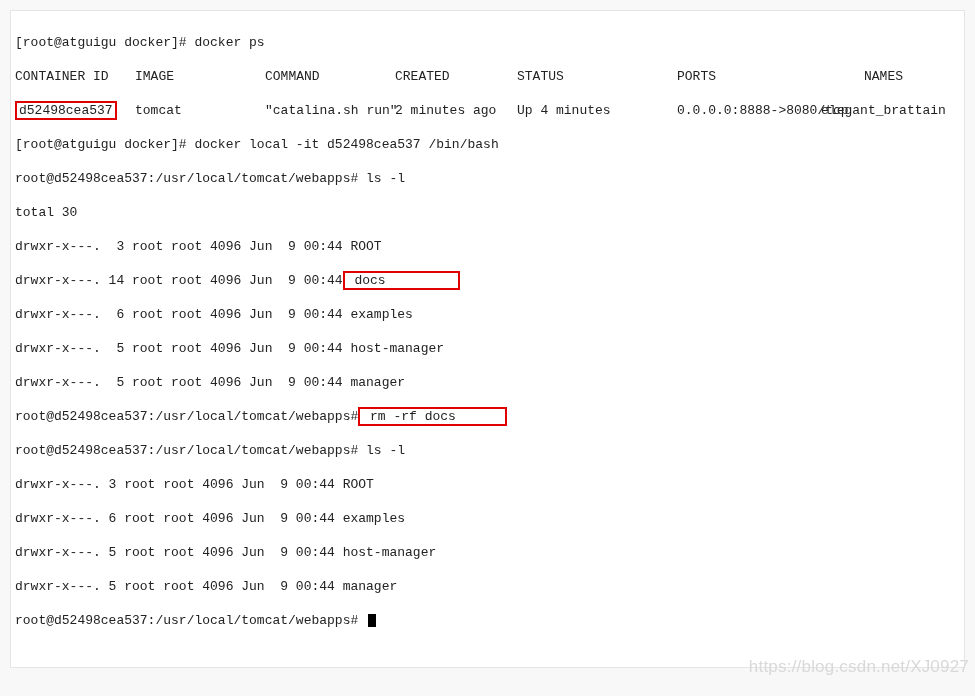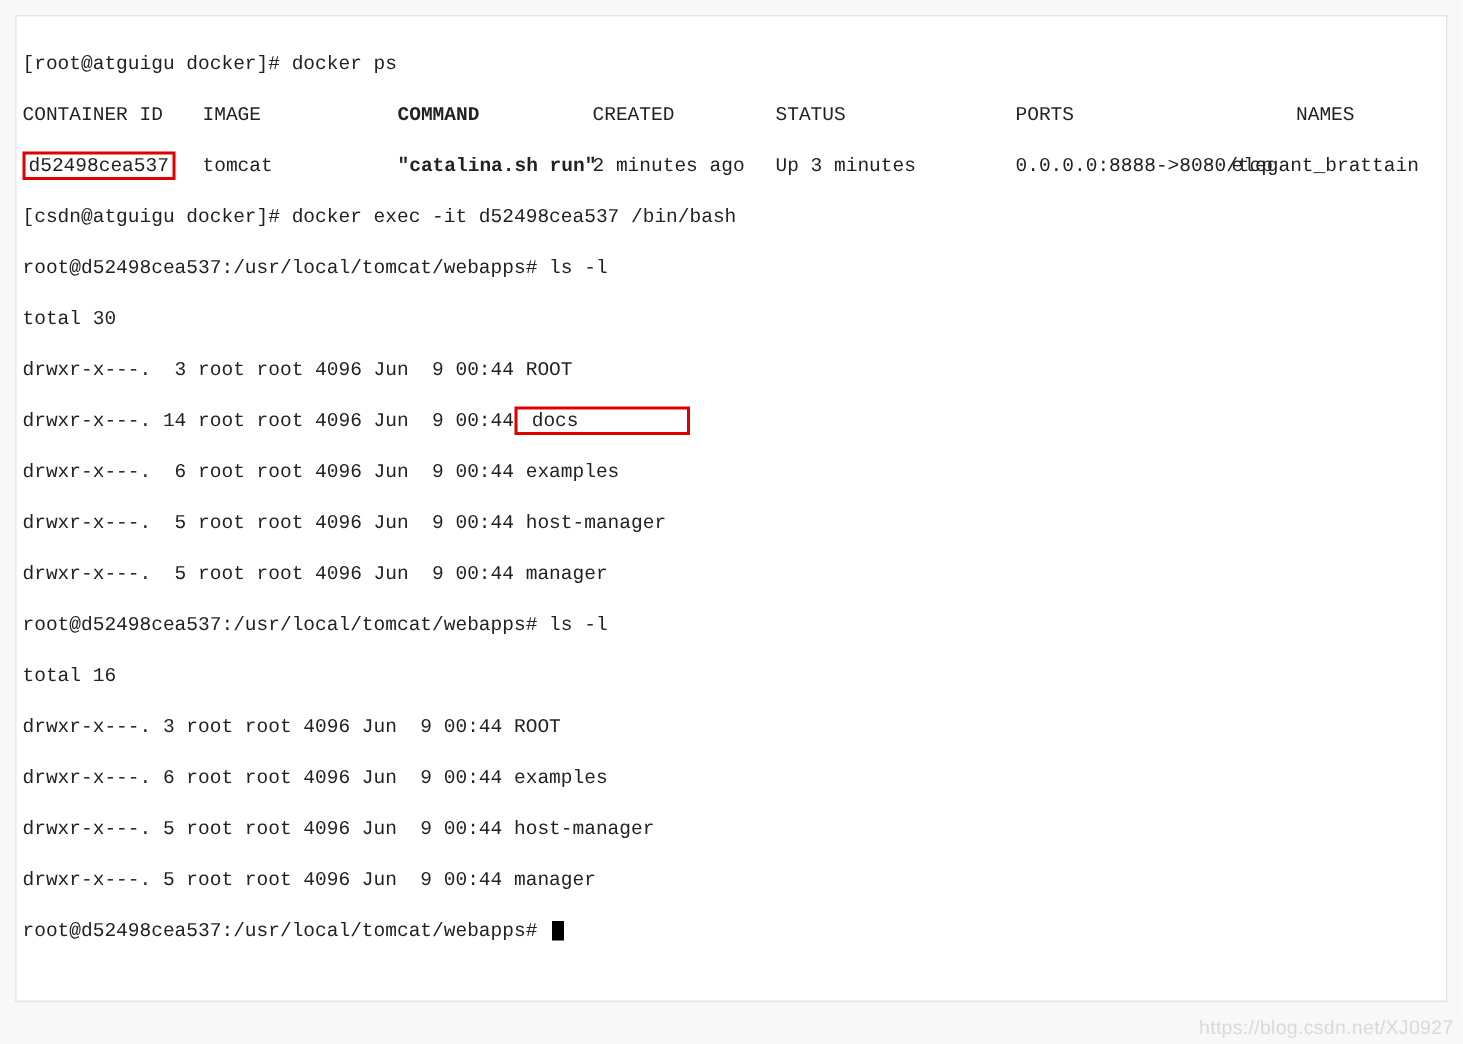--- a/index.html
+++ b/index.html
@@ -13,61 +13,61 @@
     font-size: 13px;
     line-height: 17px;
     color: #222;
     white-space: pre;
     overflow: hidden;
     min-height: 385px;
   }
   .hdr-row { display: flex; }
   .col-id    { width: 120px; }
   .col-img   { width: 130px; }
-  .col-cmd   { width: 130px; font-weight: bold; }
+  .col-cmd   { width: 130px; }
   .col-created { width: 122px; }
   .col-status  { width: 160px; font-family: Liberation Mono, monospace; }
   .col-ports   { width: 130px; }
   .col-names   { flex: 1; text-align: center; }
   .red-box { border: 2px solid #e00000; padding: 0 2px; margin-top: 20px; }
   .cursor {
     display: inline-block;
     width: 8px; height: 13px;
     background: #000;
     vertical-align: middle;
     margin-left: 2px;
   }
   .watermark {
     position: fixed;
     right: 6px;
-    bottom: 4px;
+    bottom: 19px;
     color: #d9d9d9;
-    font-size: 13px;
+    font-size: 17px;
     letter-spacing: 0.2px;
   }
 </style>
 </head>
 <body>
 
 <div class="shot">
 
   <div class="terminal">
 <div>[root@atguigu docker]# docker ps</div>
 <div class="hdr-row"><span class="col-id">CONTAINER ID</span><span class="col-img">IMAGE</span><span class="col-cmd">COMMAND</span><span class="col-created">CREATED</span><span class="col-status">STATUS</span><span class="col-ports">PORTS</span><span class="col-names">NAMES</span></div>
-<div class="hdr-row"><span class="col-id"><span class="red-box">d52498cea537</span></span><span class="col-img">tomcat</span><span class="col-cmd">"catalina.sh run"</span><span class="col-created">2 minutes ago</span><span class="col-status">Up 3 minutes</span><span class="col-ports">0.0.0.0:8888-&gt;8080/tcp</span><span class="col-names">elegant_brattain</span></div>
-<div>[csdn@atguigu docker]# docker exec -it d52498cea537 /bin/bash</div>
+<div class="hdr-row"><span class="col-id"><span class="red-box">d52498cea537</span></span><span class="col-img">tomcat</span><span class="col-cmd">"catalina.sh run"</span><span class="col-created">2 minutes ago</span><span class="col-status">Up 4 minutes</span><span class="col-ports">0.0.0.0:8888-&gt;8080/tcp</span><span class="col-names">elegant_brattain</span></div>
+<div>[root@atguigu docker]# docker local -it d52498cea537 /bin/bash</div>
 <div>root@d52498cea537:/usr/local/tomcat/webapps# ls -l</div>
 <div>total 30</div>
 <div>drwxr-x---.  3 root root 4096 Jun  9 00:44 ROOT</div>
 <div><span>drwxr-x---. 14 root root 4096 Jun  9 00:44</span><span class="red-box"> docs         </span></div>
 <div>drwxr-x---.  6 root root 4096 Jun  9 00:44 examples</div>
 <div>drwxr-x---.  5 root root 4096 Jun  9 00:44 host-manager</div>
 <div>drwxr-x---.  5 root root 4096 Jun  9 00:44 manager</div>
+<div><span>root@d52498cea537:/usr/local/tomcat/webapps#</span><span class="red-box"> rm -rf docs      </span></div>
 <div>root@d52498cea537:/usr/local/tomcat/webapps# ls -l</div>
-<div>total 16</div>
 <div>drwxr-x---. 3 root root 4096 Jun  9 00:44 ROOT</div>
 <div>drwxr-x---. 6 root root 4096 Jun  9 00:44 examples</div>
 <div>drwxr-x---. 5 root root 4096 Jun  9 00:44 host-manager</div>
 <div>drwxr-x---. 5 root root 4096 Jun  9 00:44 manager</div>
 <div><span>root@d52498cea537:/usr/local/tomcat/webapps# </span><span class="cursor"></span></div>
   </div>
 
 </div>
 
 <div class="watermark">https://blog.csdn.net/XJ0927</div>

